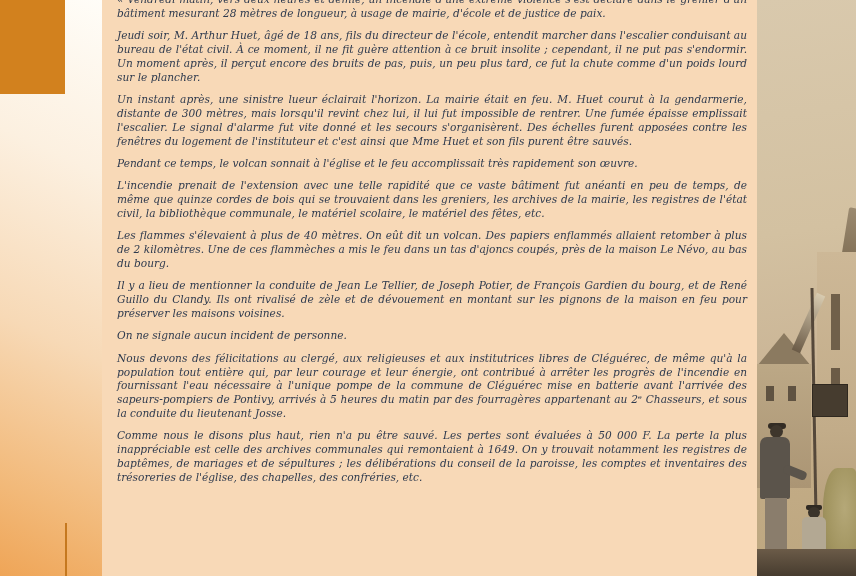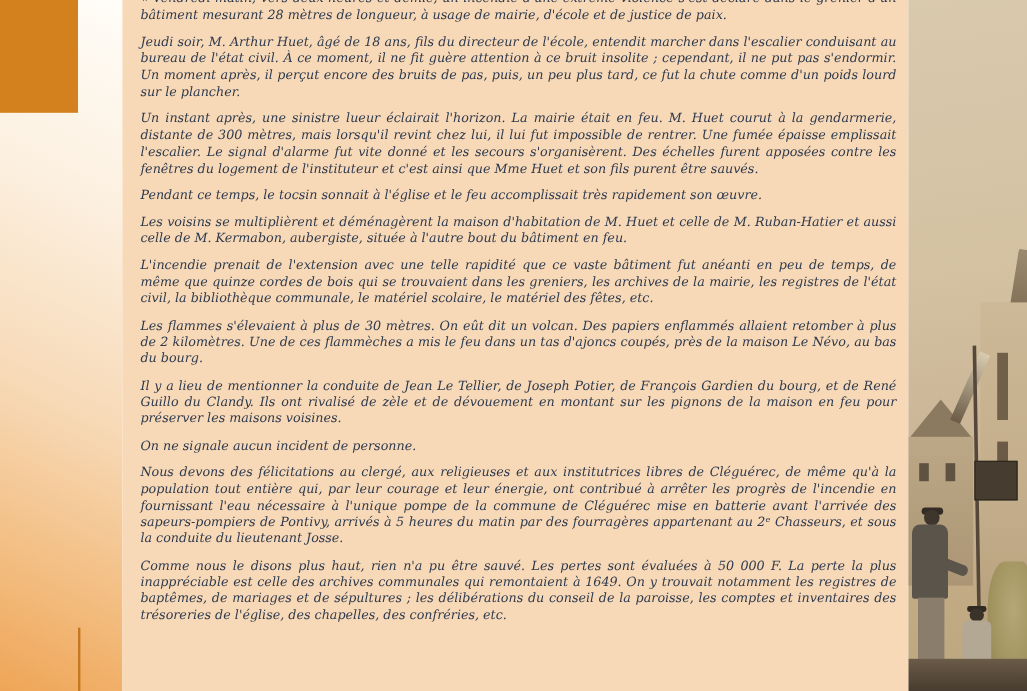--- a/index.html
+++ b/index.html
@@ -69,24 +69,23 @@
 
   <div class="left-gutter"></div>
   <div class="accent-block"></div>
   <div class="accent-line"></div>
 
   <div class="article">
 
   <p class="para">« Vendredi matin, vers deux heures et demie, un incendie d'une extrême violence s'est déclaré dans le grenier d'un bâtiment mesurant 28 mètres de longueur, à usage de mairie, d'école et de justice de paix.</p>
       <p class="para">Jeudi soir, M. Arthur Huet, âgé de 18 ans, fils du directeur de l'école, entendit marcher dans l'escalier conduisant au bureau de l'état civil. À ce moment, il ne fit guère attention à ce bruit insolite ; cependant, il ne put pas s'endormir. Un moment après, il perçut encore des bruits de pas, puis, un peu plus tard, ce fut la chute comme d'un poids lourd sur le plancher.</p>
       <p class="para">Un instant après, une sinistre lueur éclairait l'horizon. La mairie était en feu. M. Huet courut à la gendarmerie, distante de 300 mètres, mais lorsqu'il revint chez lui, il lui fut impossible de rentrer. Une fumée épaisse emplissait l'escalier. Le signal d'alarme fut vite donné et les secours s'organisèrent. Des échelles furent apposées contre les fenêtres du logement de l'instituteur et c'est ainsi que Mme Huet et son fils purent être sauvés.</p>
-      <p class="para">Pendant ce temps, le tocsin sonnait à l'église et le feu accomplissait très rapidement son œuvre.</p>
-      <p class="para">Les voisins se multiplièrent et déménagèrent la maison d'habitation de M. Huet et celle de M. Ruban-Hatier et aussi celle de M. Kermabon, aubergiste, située à l'autre bout du bâtiment en feu.</p>
+      <p class="para">Pendant ce temps, le volcan sonnait à l'église et le feu accomplissait très rapidement son œuvre.</p>
       <p class="para">L'incendie prenait de l'extension avec une telle rapidité que ce vaste bâtiment fut anéanti en peu de temps, de même que quinze cordes de bois qui se trouvaient dans les greniers, les archives de la mairie, les registres de l'état civil, la bibliothèque communale, le matériel scolaire, le matériel des fêtes, etc.</p>
-      <p class="para">Les flammes s'élevaient à plus de 30 mètres. On eût dit un volcan. Des papiers enflammés allaient retomber à plus de 2 kilomètres. Une de ces flammèches a mis le feu dans un tas d'ajoncs coupés, près de la maison Le Névo, au bas du bourg.</p>
+      <p class="para">Les flammes s'élevaient à plus de 40 mètres. On eût dit un volcan. Des papiers enflammés allaient retomber à plus de 2 kilomètres. Une de ces flammèches a mis le feu dans un tas d'ajoncs coupés, près de la maison Le Névo, au bas du bourg.</p>
       <p class="para">Il y a lieu de mentionner la conduite de Jean Le Tellier, de Joseph Potier, de François Gardien du bourg, et de René Guillo du Clandy. Ils ont rivalisé de zèle et de dévouement en montant sur les pignons de la maison en feu pour préserver les maisons voisines.</p>
       <p class="para">On ne signale aucun incident de personne.</p>
       <p class="para">Nous devons des félicitations au clergé, aux religieuses et aux institutrices libres de Cléguérec, de même qu'à la population tout entière qui, par leur courage et leur énergie, ont contribué à arrêter les progrès de l'incendie en fournissant l'eau nécessaire à l'unique pompe de la commune de Cléguérec mise en batterie avant l'arrivée des sapeurs-pompiers de Pontivy, arrivés à 5 heures du matin par des fourragères appartenant au 2ᵉ Chasseurs, et sous la conduite du lieutenant Josse.</p>
       <p class="para">Comme nous le disons plus haut, rien n'a pu être sauvé. Les pertes sont évaluées à 50 000 F. La perte la plus inappréciable est celle des archives communales qui remontaient à 1649. On y trouvait notamment les registres de baptêmes, de mariages et de sépultures ; les délibérations du conseil de la paroisse, les comptes et inventaires des trésoreries de l'église, des chapelles, des confréries, etc.</p>
     </div>
 
   <div class="photo">
     <div class="ph-chimney"></div>
     <div class="ph-facade-right"></div>
     <div class="ph-window-r1"></div>

